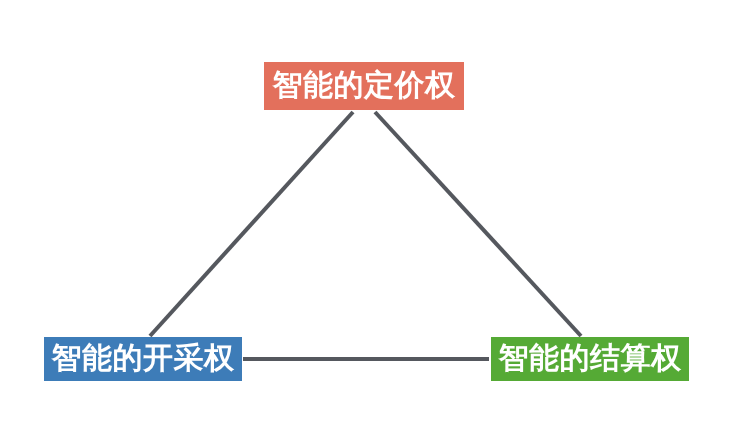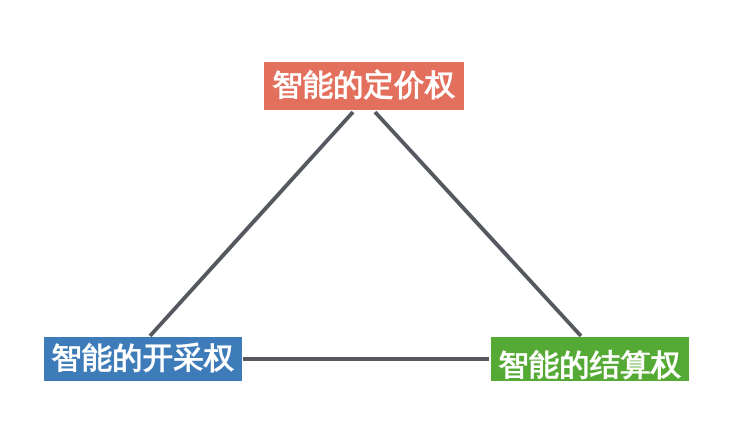--- a/index.html
+++ b/index.html
@@ -74,17 +74,17 @@
   </svg>
 
   <div class="node" id="node-pricing" style="background: rgb(227, 112, 92); color: rgb(255, 255, 255);">
     <span class="node-label">智能的定价权</span>
   </div>
 
   <div class="node" id="node-mining" style="background: rgb(61, 124, 184); color: rgb(255, 255, 255);">
     <span class="node-label">智能的开采权</span>
   </div>
 
-  <div class="node" id="node-settlement" style="background: rgb(85, 170, 53); color: rgb(255, 255, 255); align-items: flex-end;">
+  <div class="node" id="node-settlement" style="background: rgb(85, 170, 53); color: rgb(255, 255, 255);">
     <span class="node-label">智能的结算权</span>
   </div>
 
 </div>
 
 </body></html>

